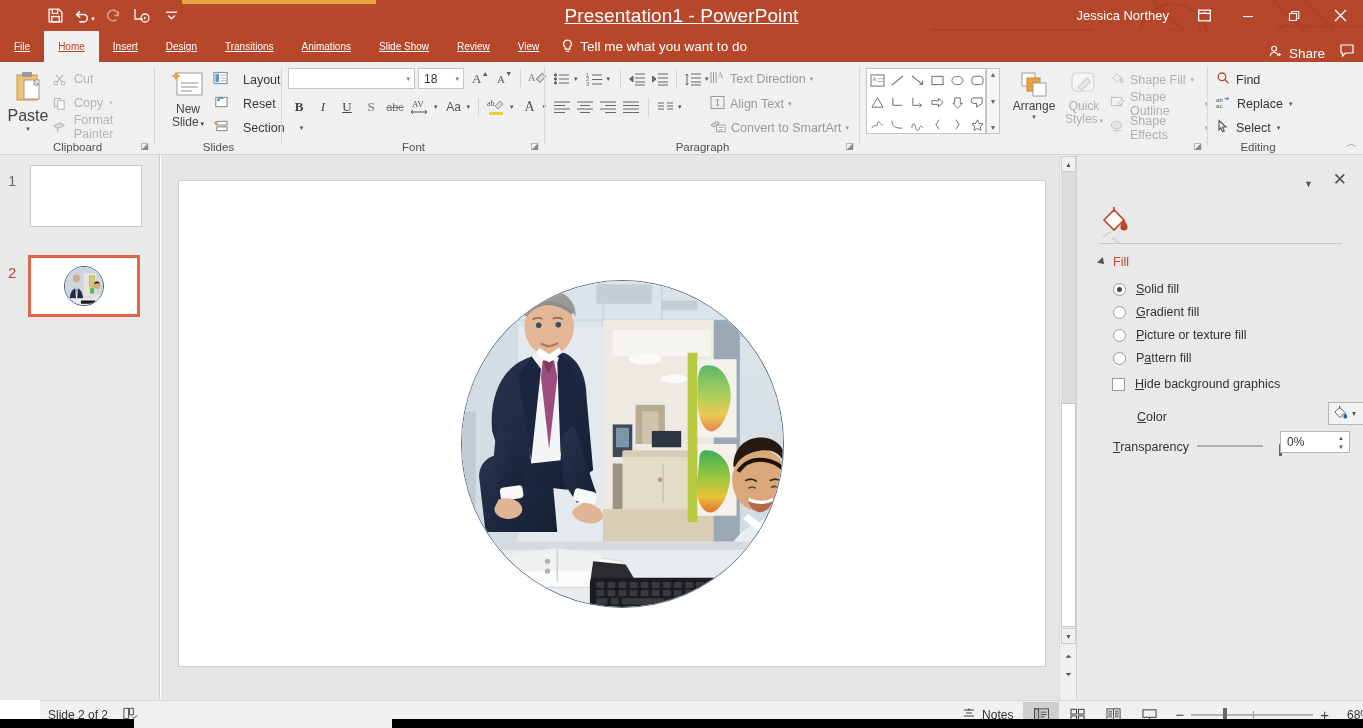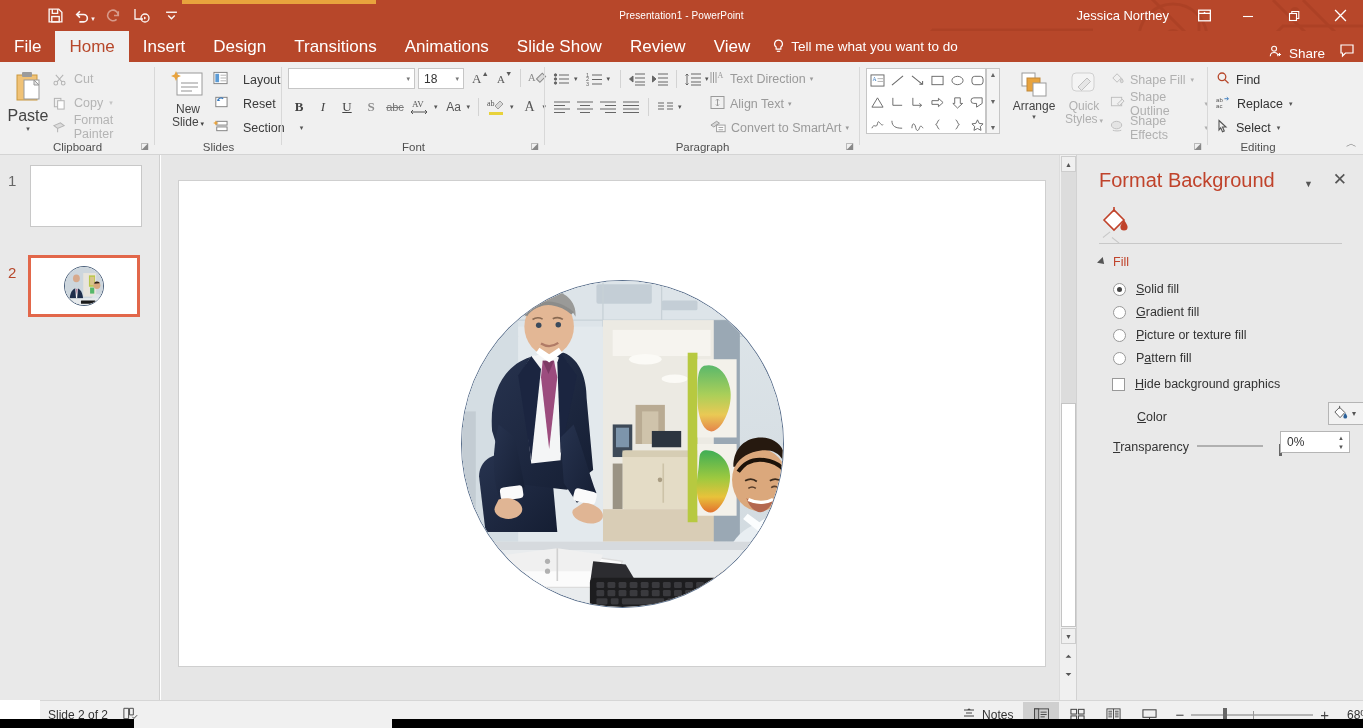--- a/index.html
+++ b/index.html
@@ -21,41 +21,41 @@
   .qat-btn {
     width:26px; height:24px; display:flex; align-items:center; justify-content:center;
     color:#fff; opacity:.95;
   }
   .qat-btn.dim { opacity:.45; }
   .qat-btn svg { display:block; }
   .caret-sm { font-size:7px; margin-left:1px; position:relative; top:3px; }
   .titlebar-title {
     position:absolute; left:0; top:0; width:1363px; height:31px;
     display:flex; align-items:center; justify-content:center;
-    font-size:10px; letter-spacing:.1px;
+    font-size:19px; letter-spacing:.1px;text-decoration:underline;
   }
   .user-name {
     position:absolute; right:194px; top:0; height:31px; display:flex; align-items:center;
     font-size:13px;
   }
   .ribbon-display { position:absolute; right:150px; top:0; height:31px; display:flex; align-items:center; }
   .win-btns { position:absolute; right:0; top:0; height:31px; display:flex; }
   .win-btn { width:46px; height:31px; display:flex; align-items:center; justify-content:center; color:#fff; }
   
   .tb-art { position:absolute; right:0; top:0; width:520px; height:86px; opacity:.5; pointer-events:none; }
   .orange-strip { position:absolute; left:182px; top:0; width:194px; height:4px; background:#e8a33d; }
 
   
   .tabbar {
     position:absolute; left:0; top:31px; width:1363px; height:31px;
     background:#b7472a; display:flex; align-items:flex-end;
   }
   .tab {
     height:31px; padding:0 14px; display:flex; align-items:center;
-    color:#fff; font-size:17px; white-space:nowrap;
+    color:#fff; font-size:10px; white-space:nowrap;text-decoration:underline;
   }
   .tab.active { background:#f0f0f0; color:#b7472a; }
   .tellme { display:flex; align-items:center; gap:6px; color:#fff; font-size:13.5px; padding:0 8px; height:31px; }
   .tellme .bulb { display:flex; align-items:center; }
   .share-row { position:absolute; right:8px; top:31px; height:31px; display:flex; align-items:flex-end; gap:14px; }
   .share-btn { display:flex; align-items:center; gap:6px; color:#fff; font-size:13.5px; }
 
   
   .ribbon {
     position:absolute; left:0; top:62px; width:1363px; height:93px;
@@ -1001,21 +1001,20 @@
   <div class="vscroll">
     <div class="vs-btn" style="top:1px;">▲</div>
     <div class="vs-track"></div>
     <div class="vs-thumb"></div>
     <div class="vs-btn" style="top:473px;">▼</div>
     <div class="vs-nav" style="top:494px;">⏶</div>
     <div class="vs-nav" style="top:512px;">⏷</div>
   </div>
 
   <div class="fbpane">
-    <div class="fb-title">Format Background</div>
     <div class="fb-dropdown">▼</div>
     <div class="fb-close">✕</div>
     <div class="fb-fillicon">
       <svg width="32" height="32" viewBox="0 0 32 32" fill="none">
         <path d="M5 17L15 7l10 10-10 10z" fill="#fff" stroke="#c0432b" stroke-width="1.6"></path>
         <path d="M15 4v5" stroke="#c0432b" stroke-width="1.6"></path>
         <path d="M25 17c2.4 3.4 3.6 5.4 3.6 7a3.6 3.6 0 01-7.2 0c0-1.6 1.2-3.6 3.6-7z" fill="#c0432b"></path>
       </svg>
     </div>
     <div class="fb-tabline"></div>

